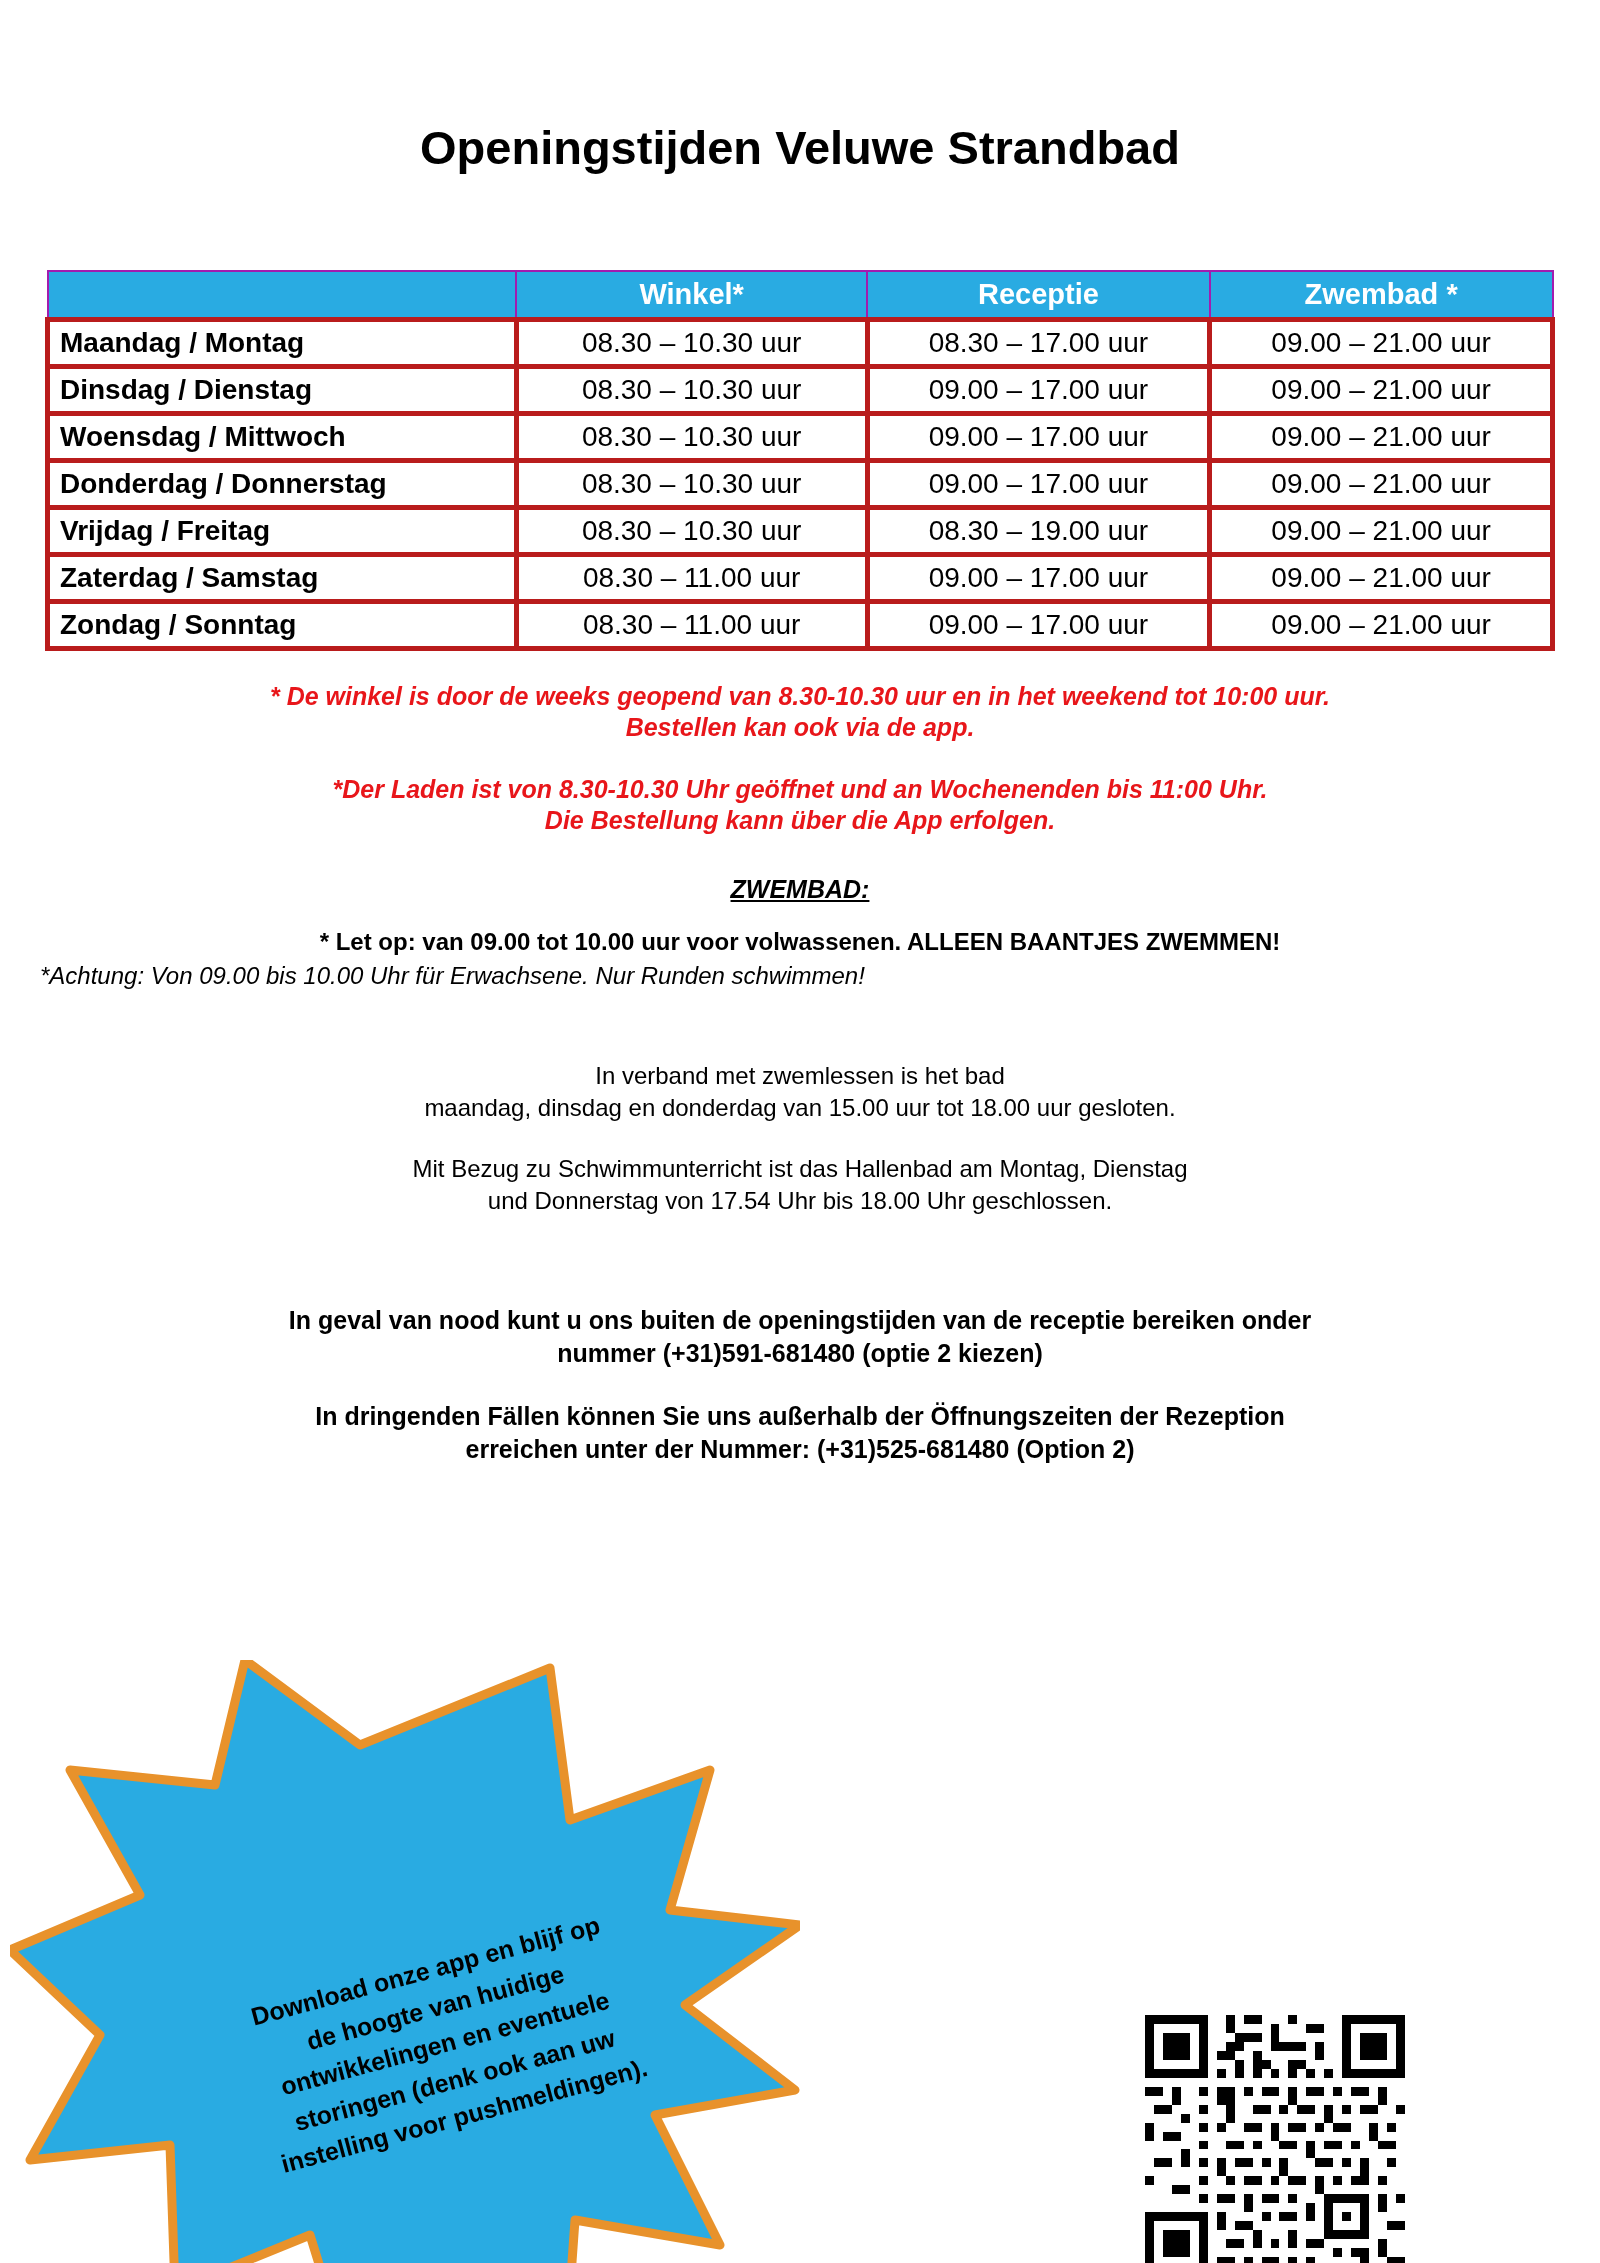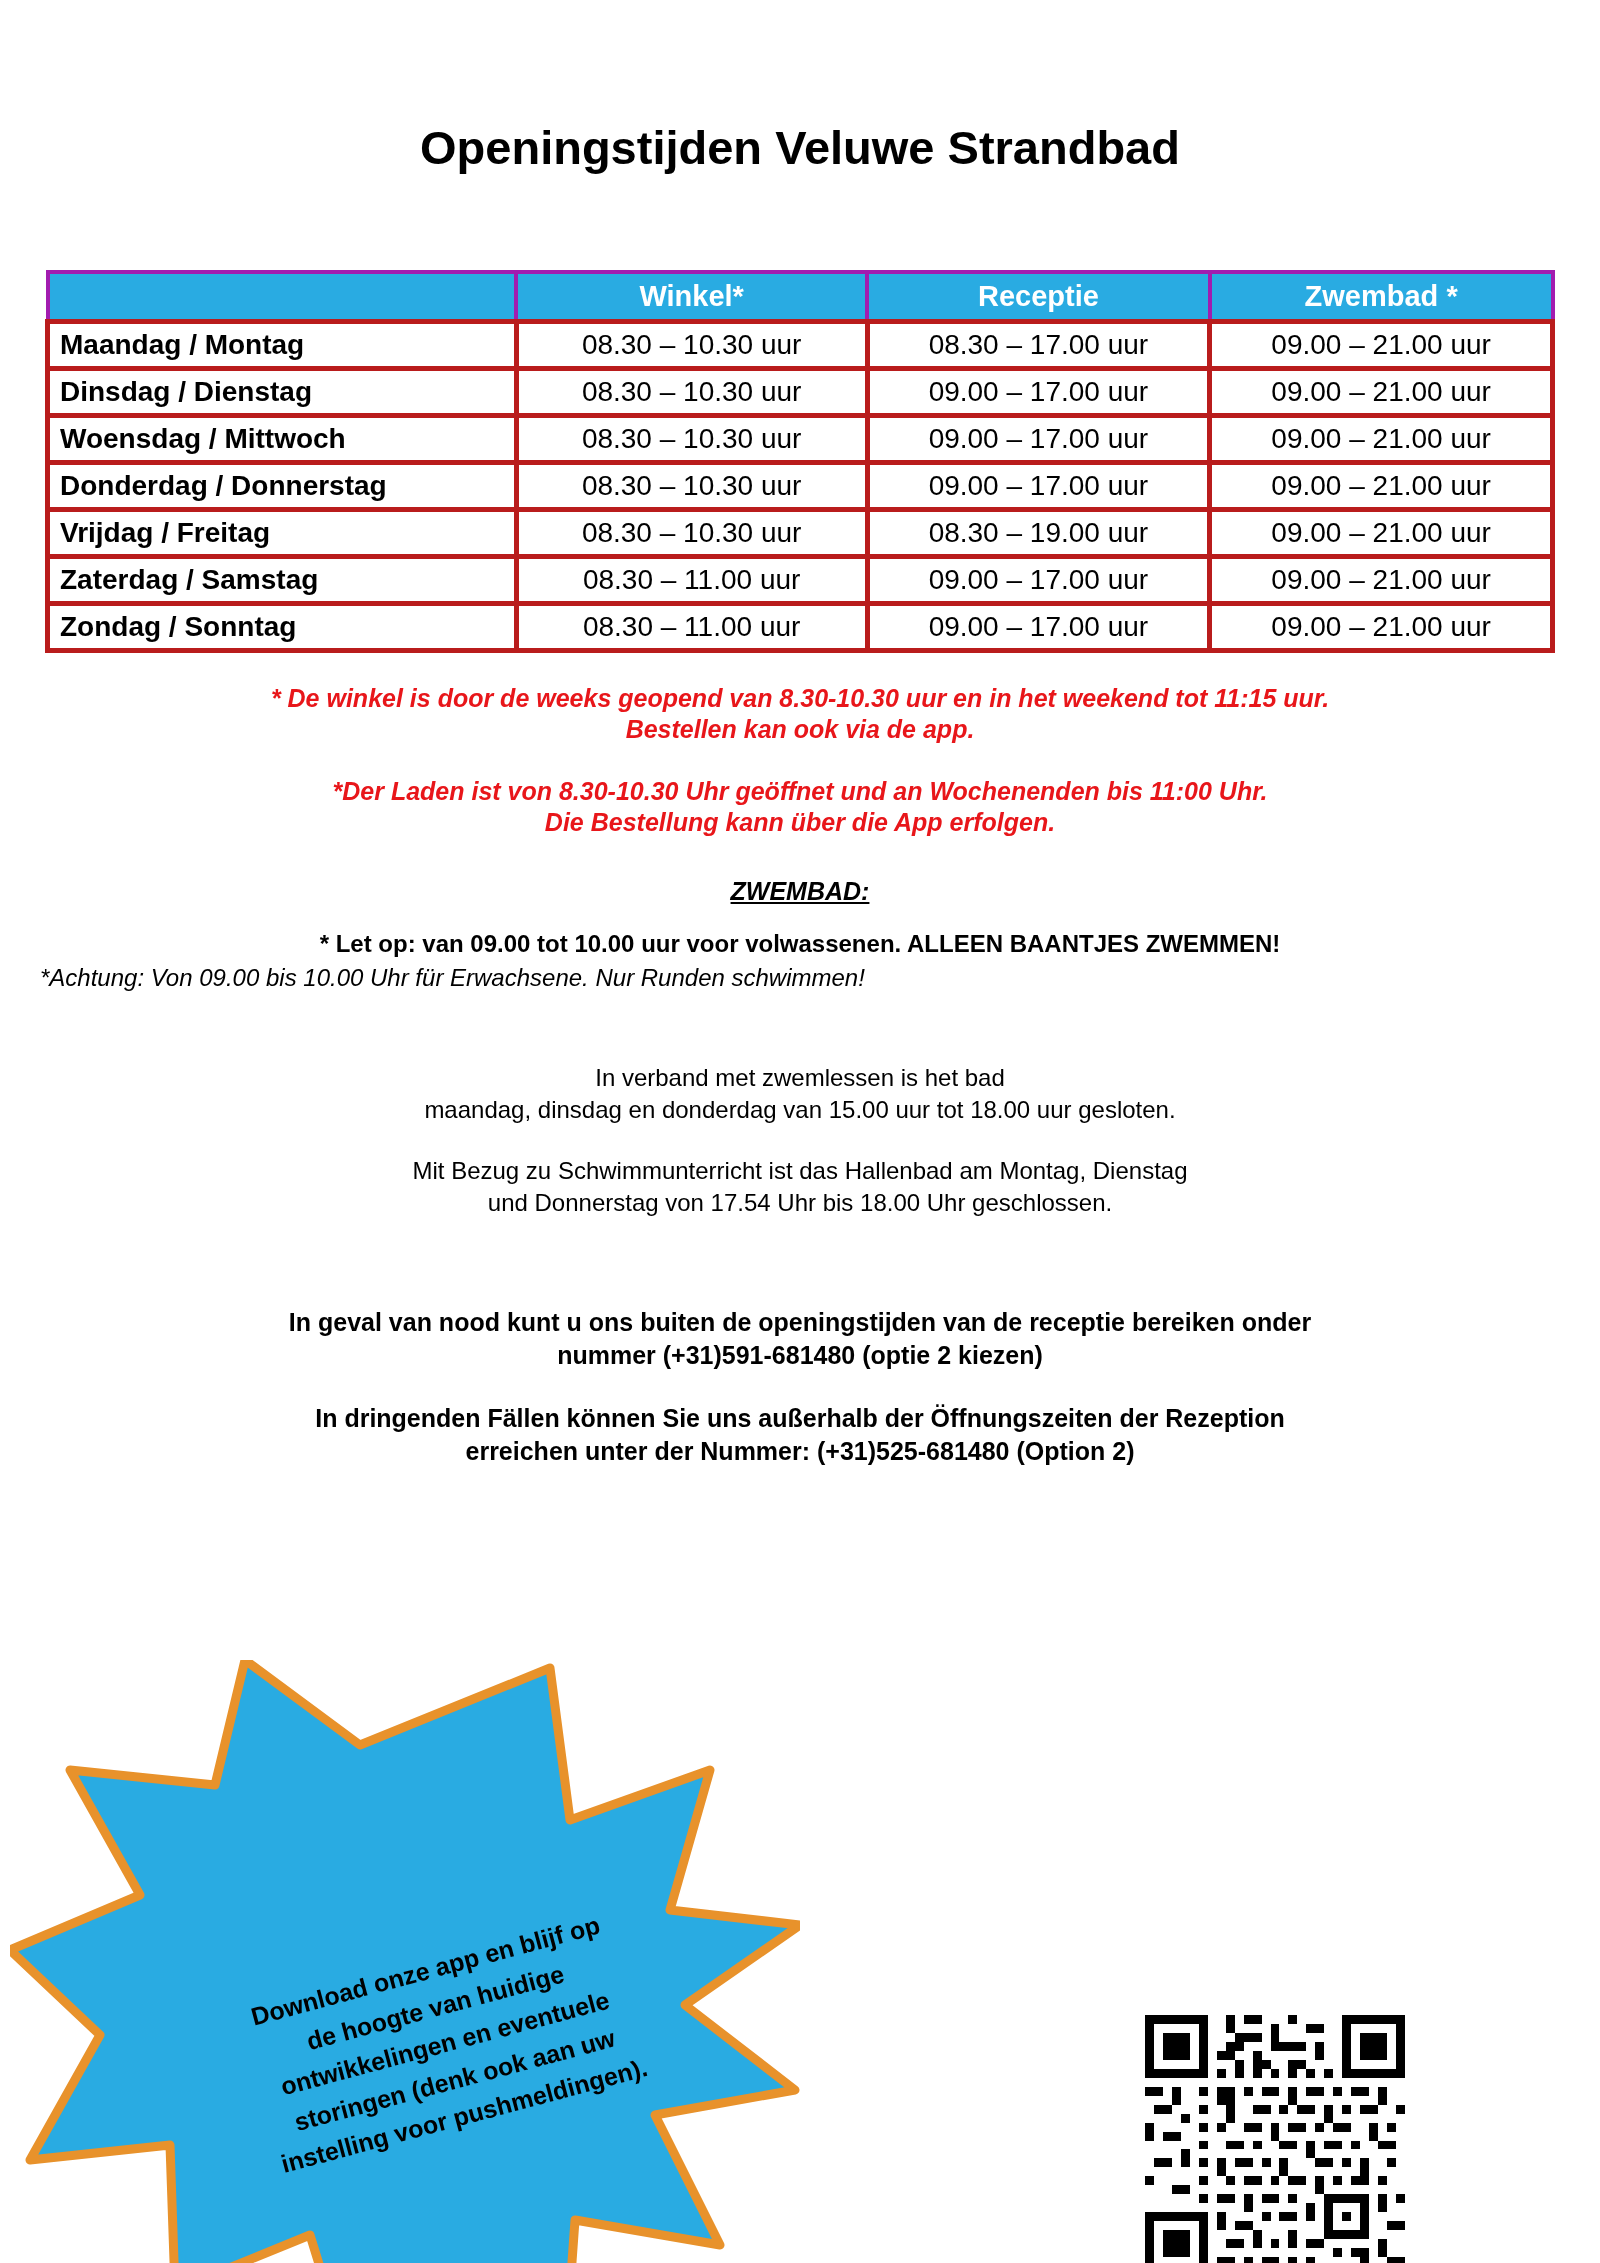--- a/index.html
+++ b/index.html
@@ -36,21 +36,21 @@
     border-collapse: collapse;
     table-layout: fixed;
   }
   table.hours th {
     background: #29ABE2;
     color: #ffffff;
     font-size: 29px;
     font-weight: bold;
     padding: 6px 4px;
     text-align: center;
-    border: 4px solid #a21caf;
+    border: 2px solid #a21caf;
   }
   table.hours th.dayhead {
     text-align: left;
   }
   table.hours td {
     font-size: 28px;
     padding: 5px 6px;
     border: 5px solid #b91c1c;
     text-align: center;
     white-space: nowrap;
@@ -212,21 +212,21 @@
       <tr>
         <td class="day">Zondag / Sonntag</td>
         <td>08.30 – 11.00 uur</td>
         <td>09.00 – 17.00 uur</td>
         <td>09.00 – 21.00 uur</td>
       </tr>
     </tbody>
   </table>
 
   <div class="note-red blk-red-1">
-    <div>* De winkel is door de weeks geopend van 8.30-10.30 uur en in het weekend tot 11:15 uur.</div>
+    <div>* De winkel is door de weeks geopend van 8.30-10.30 uur en in het weekend tot 10:00 uur.</div>
     <div>Bestellen kan ook via de app.</div>
   </div>
 
   <div class="note-red blk-red-2">
     <div>*Der Laden ist von 8.30-10.30 Uhr geöffnet und an Wochenenden bis 11:00 Uhr.</div>
     <div>Die Bestellung kann über die App erfolgen.</div>
   </div>
 
   <div class="zwembad-head">ZWEMBAD:</div>
   <div class="zwembad-nl">* Let op: van 09.00 tot 10.00 uur voor volwassenen. ALLEEN BAANTJES ZWEMMEN!</div>

